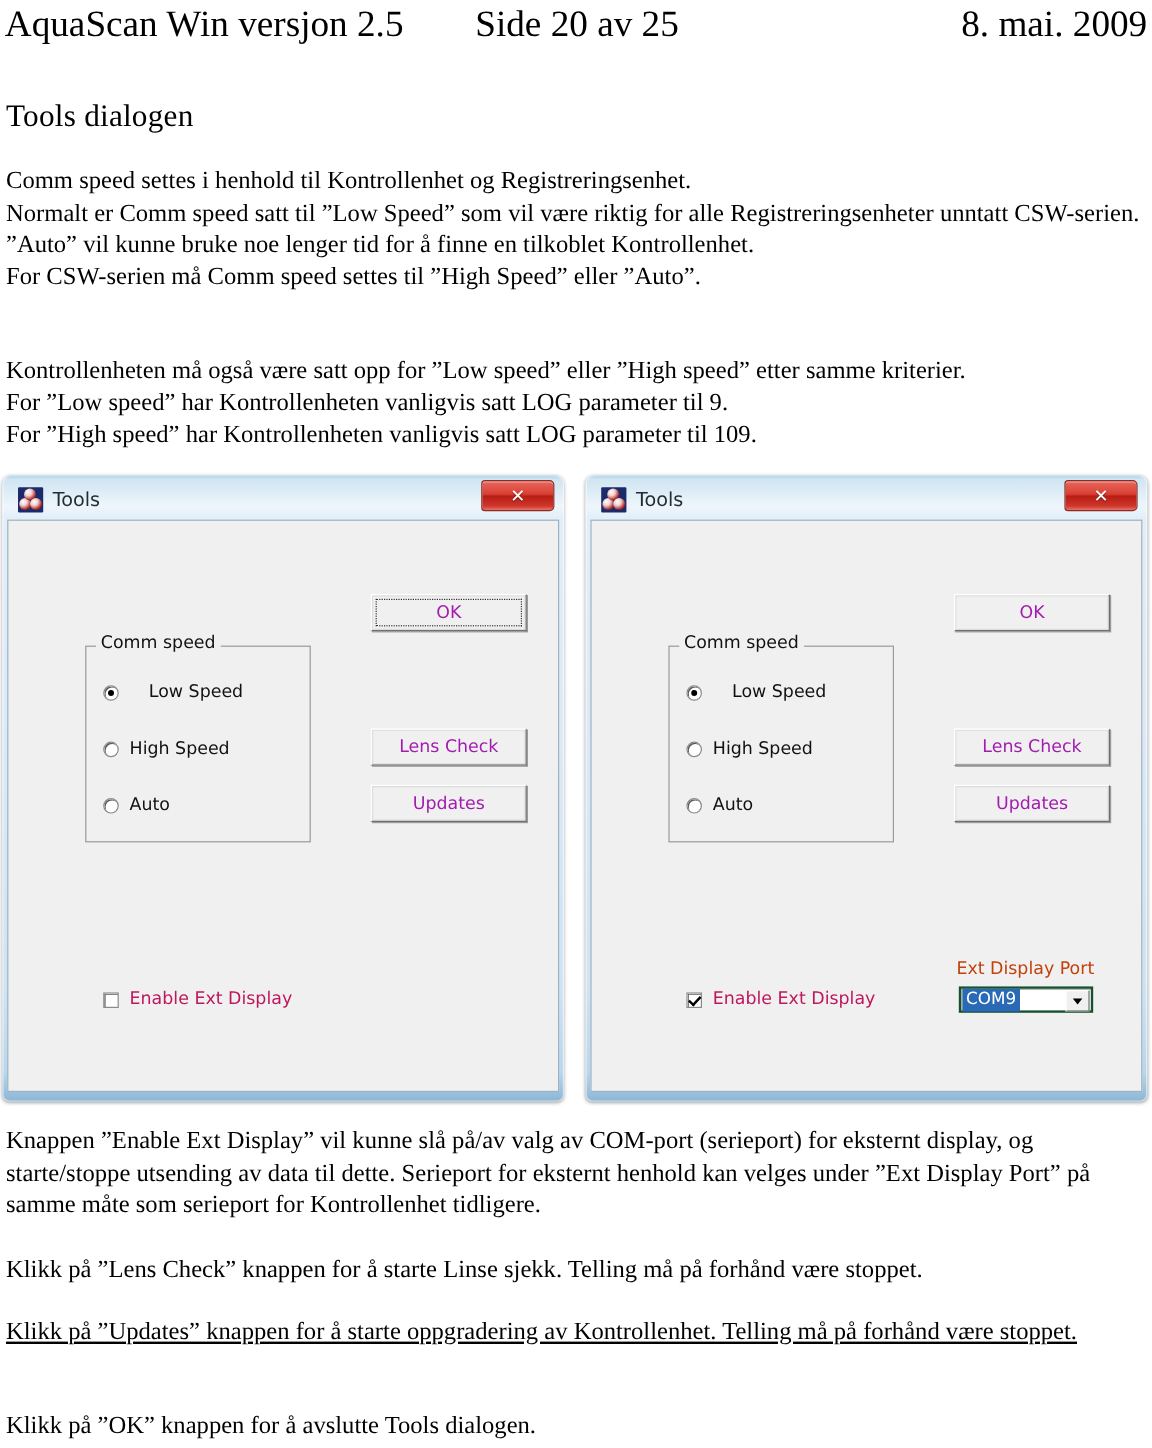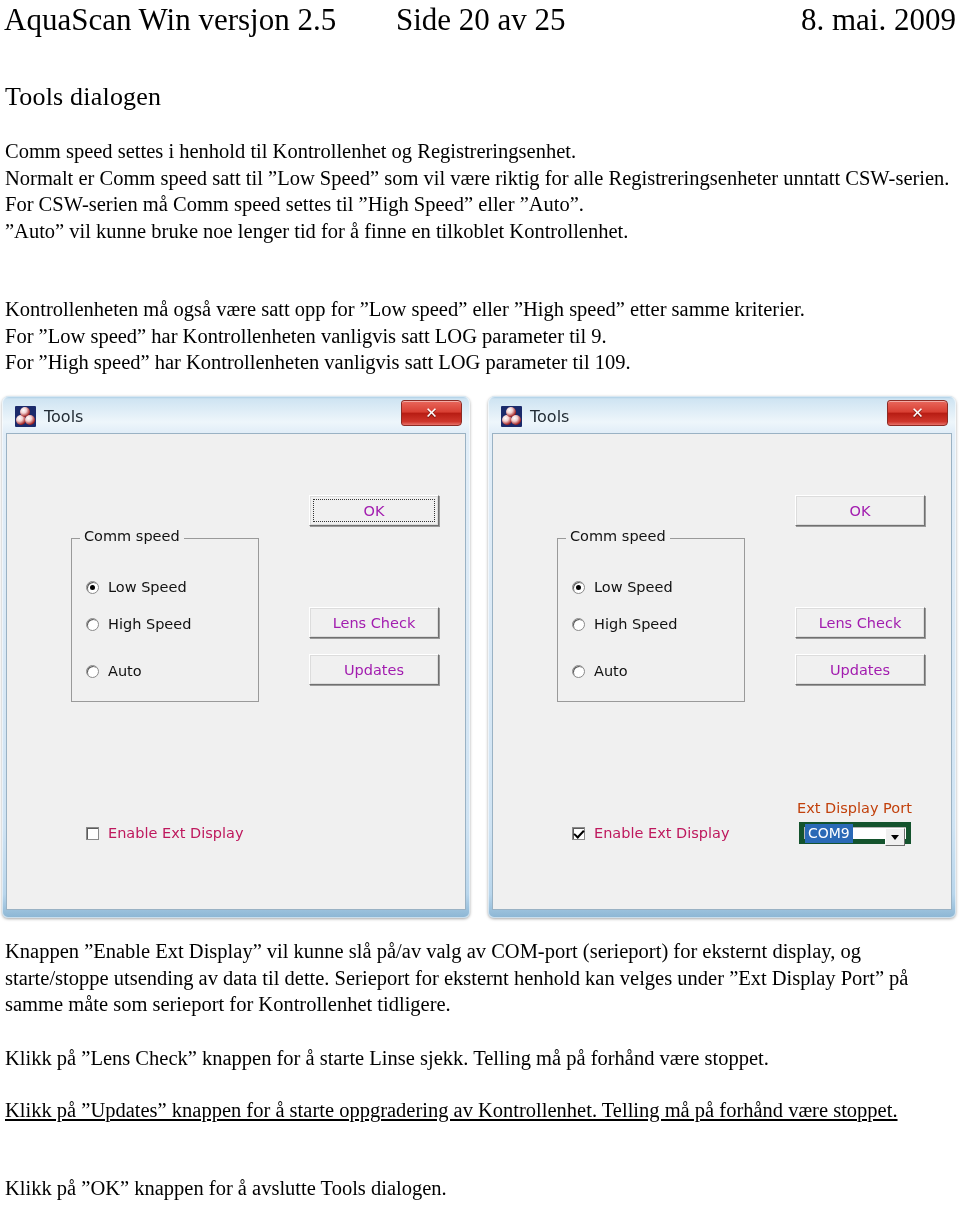--- a/index.html
+++ b/index.html
@@ -156,21 +156,21 @@
     color: #111;
     white-space: nowrap;
   }
   .radio-row {
     position: absolute;
     left: 14px;
     display: flex;
     align-items: center;
     cursor: pointer;
   }
-  .radio-row.r1 { top: 40px; }
+  .radio-row.r1 { top: 30px; gap: 16px; }
   .radio-row.r2 { top: 77px; }
   .radio-row.r3 { top: 124px; }
   .radio-mark {
     width: 13px; height: 13px;
     border-radius: 50%;
     box-sizing: border-box;
     background: #ffffff;
     border: 1px solid #8a8a8a;
     box-shadow: inset 1px 1px 0 #5c5c5c, inset -1px -1px 0 #ffffff;
     position: relative;
@@ -260,21 +260,21 @@
     font-size: 14.5px;
     color: #c2410c;
     white-space: nowrap;
   }
   .combo {
     position: absolute;
     left: 306px; top: 388px;
     width: 112px; height: 22px;
     box-sizing: border-box;
     background: #ffffff;
-    border: 5px solid #14532d;
+    border: 2px solid #14532d;
     box-shadow: inset 1px 1px 0 #b5b5b5;
     display: flex;
     align-items: center;
     cursor: pointer;
   }
   .combo-value {
     margin-left: 1px;
     padding: 1px 3px 2px 3px;
     font-size: 14px;
     color: #ffffff;
@@ -312,22 +312,22 @@
   <span class="hdr-left">AquaScan Win versjon 2.5</span>
   <span class="hdr-mid">Side 20 av 25</span>
   <span class="hdr-right">8. mai. 2009</span>
 </div>
 
 <div class="section-title">Tools dialogen</div>
 
 <div class="prose block-a">
   <p>Comm speed settes i henhold til Kontrollenhet og Registreringsenhet.</p>
   <p>Normalt er Comm speed satt til ”Low Speed” som vil være riktig for alle Registreringsenheter unntatt CSW-serien.</p>
+  <p>”Auto” vil kunne bruke noe lenger tid for å finne en tilkoblet Kontrollenhet.</p>
   <p>For CSW-serien må Comm speed settes til ”High Speed” eller ”Auto”.</p>
-  <p>”Auto” vil kunne bruke noe lenger tid for å finne en tilkoblet Kontrollenhet.</p>
 </div>
 
 <div class="prose block-b">
   <p>Kontrollenheten må også være satt opp for ”Low speed” eller ”High speed” etter samme kriterier.</p>
   <p>For ”Low speed” har Kontrollenheten vanligvis satt LOG parameter til 9.</p>
   <p>For ”High speed” har Kontrollenheten vanligvis satt LOG parameter til 109.</p>
 </div>
 
 <div class="dialog left">
   <div class="dlg-titlebar">

